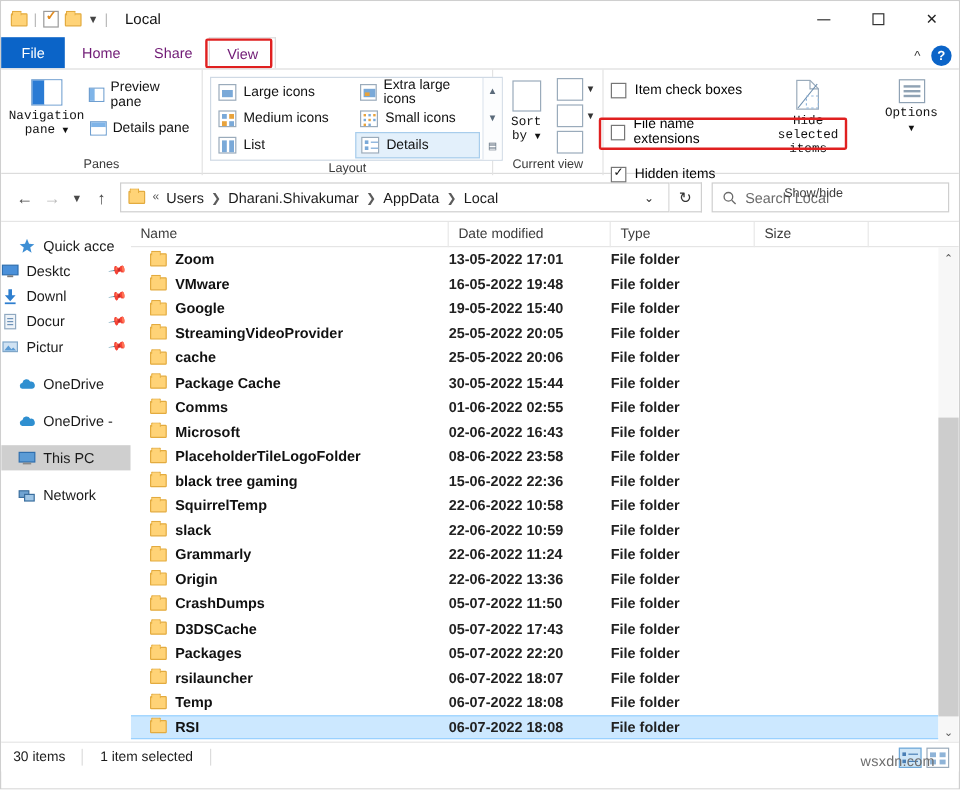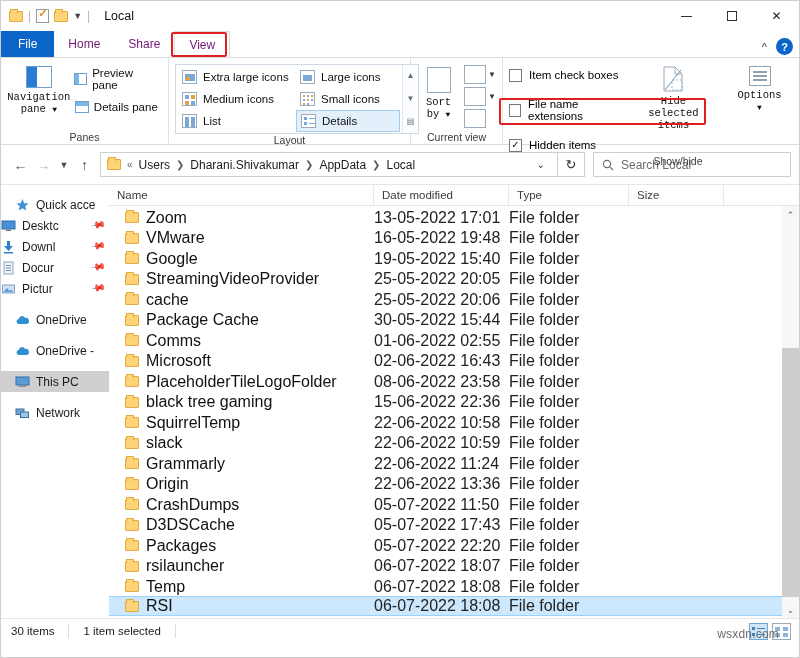--- a/index.html
+++ b/index.html
@@ -164,22 +164,22 @@
          border-right:1px solid #e8e8e8; height:21px; }
   .col.name { width:265px; }
   .col.date { width:135px; }
   .col.type { width:120px; }
   .col.size { width:95px; }
   .col.extra { flex:1; border-right:none; }
   .sortarrow { position:absolute; left:50%; top:-4px; transform:translateX(-50%);
                font-size:9px; color:#5a8fd0; }
 
   .rows { position:absolute; top:21px; left:0; right:17px; bottom:0; }
-  .row { height:20.5px; display:flex; align-items:flex-end; font-size:16px;
-         color:#111; }
+  .row { height:20.5px; display:flex; align-items:center; font-size:12px;
+         color:#111;font-weight:bold; }
   .row.sel { background:#cce8ff; border-top:1px solid #99d1ff;
              border-bottom:1px solid #99d1ff; }
   .cell.name { width:265px; display:flex; align-items:center; gap:7px;
                padding-left:16px; }
   .cell.date { width:135px; color:#222; }
   .cell.type { width:120px; color:#222; }
   .cell.size { width:95px; text-align:right; padding-right:14px; color:#222; }
   .fico { width:14px; height:11px; background:#ffd377; border:1px solid #e3ab3f;
           border-radius:1px; position:relative; flex:0 0 14px; }
   .fico::before { content:""; position:absolute; left:0; top:-3px; width:6px;
@@ -278,30 +278,30 @@
       </div>
       <div class="rgroup-label">Panes</div>
     </div>
 
     <div class="rgroup" style="width:242px;">
       <div class="rgroup-body" style="padding-top:5px;">
         <div class="gallery">
           <div class="gal-items">
             <div class="gal-item">
               <span class="vi">
+                  <span class="px" style="left:2px;top:4px;width:9px;height:6px;background:#7aa9d8"></span>
+                </span>
+              <span>Large icons</span>
+            </div>
+            <div class="gal-item">
+              <span class="vi">
                   <span class="px" style="left:2px;top:3px;width:10px;height:7px;background:#7aa9d8"></span>
                   <span class="px" style="left:3px;top:6px;width:4px;height:3px"></span>
                 </span>
               <span>Extra large icons</span>
-            </div>
-            <div class="gal-item">
-              <span class="vi">
-                  <span class="px" style="left:2px;top:4px;width:9px;height:6px;background:#7aa9d8"></span>
-                </span>
-              <span>Large icons</span>
             </div>
             <div class="gal-item">
               <span class="vi">
                   <span class="px" style="left:2px;top:2px;width:4px;height:4px;background:#7aa9d8"></span>
                   <span class="px" style="left:8px;top:2px;width:4px;height:4px"></span>
                   <span class="px" style="left:2px;top:8px;width:4px;height:4px"></span>
                   <span class="px" style="left:8px;top:8px;width:4px;height:4px;background:#7aa9d8"></span>
                 </span>
               <span>Medium icons</span>
             </div>

